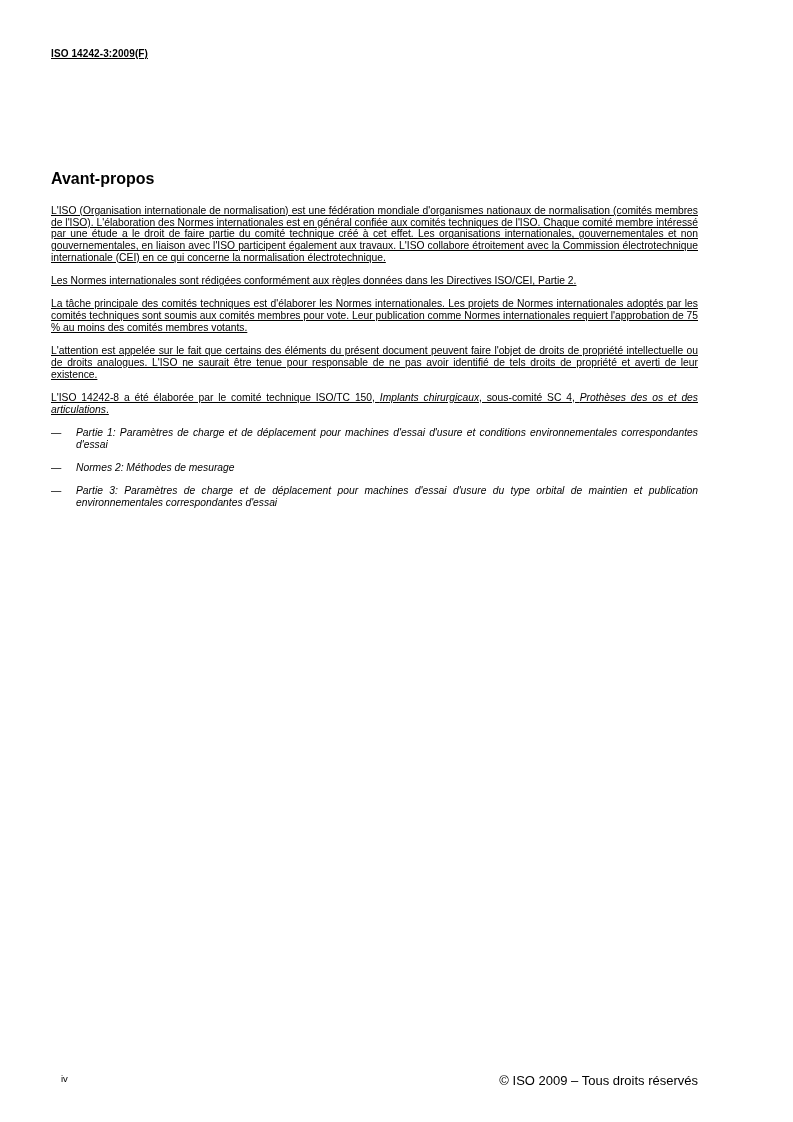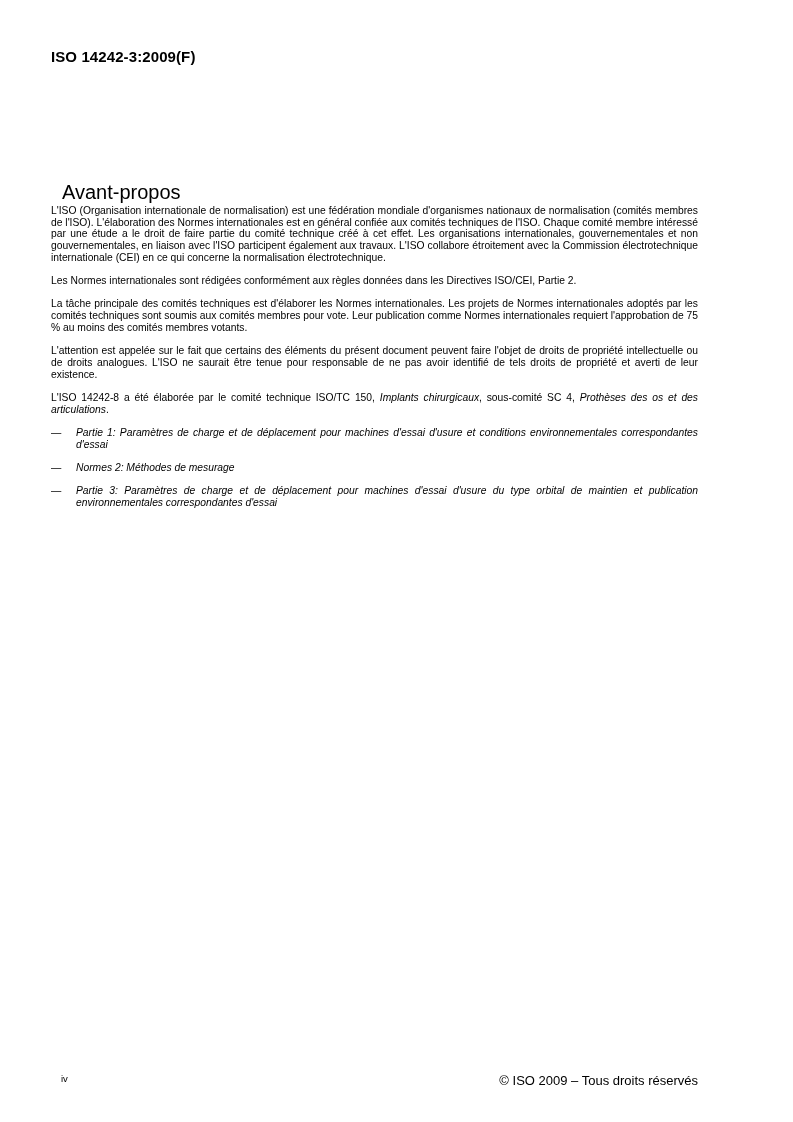--- a/index.html
+++ b/index.html
@@ -12,46 +12,48 @@
       height: 1122px;
       position: relative;
       overflow: hidden;
       font-family: "Liberation Sans", sans-serif;
       color: #000000;
     }
     .header-ref {
       position: absolute;
       left: 51px;
       top: 48px;
-      font-size: 15px;
+      font-size: 10px;
       font-weight: bold;
       letter-spacing: 0.1px;
+      text-decoration: underline;
     }
     .title {
       position: absolute;
       left: 51px;
       top: 170px;
-      font-size: 20px;
-      font-weight: normal;
-      margin: 11px;
+      font-size: 16px;
+      font-weight: bold;
+      margin: 0;
     }
     .content {
       position: absolute;
       left: 51px;
       top: 205px;
       width: 647px;
       font-size: 10.3px;
       line-height: 11.7px;
     }
     .content p {
       margin: 0 0 11.6px 0;
       text-align: justify;
     }
     .content p.last-left {
       text-align-last: left;
+      text-decoration: underline;
     }
     .content em {
       font-style: italic;
       margin-top: 29px;
     }
     .parts {
       list-style: none;
       margin: 0;
       padding: 0;
     }

